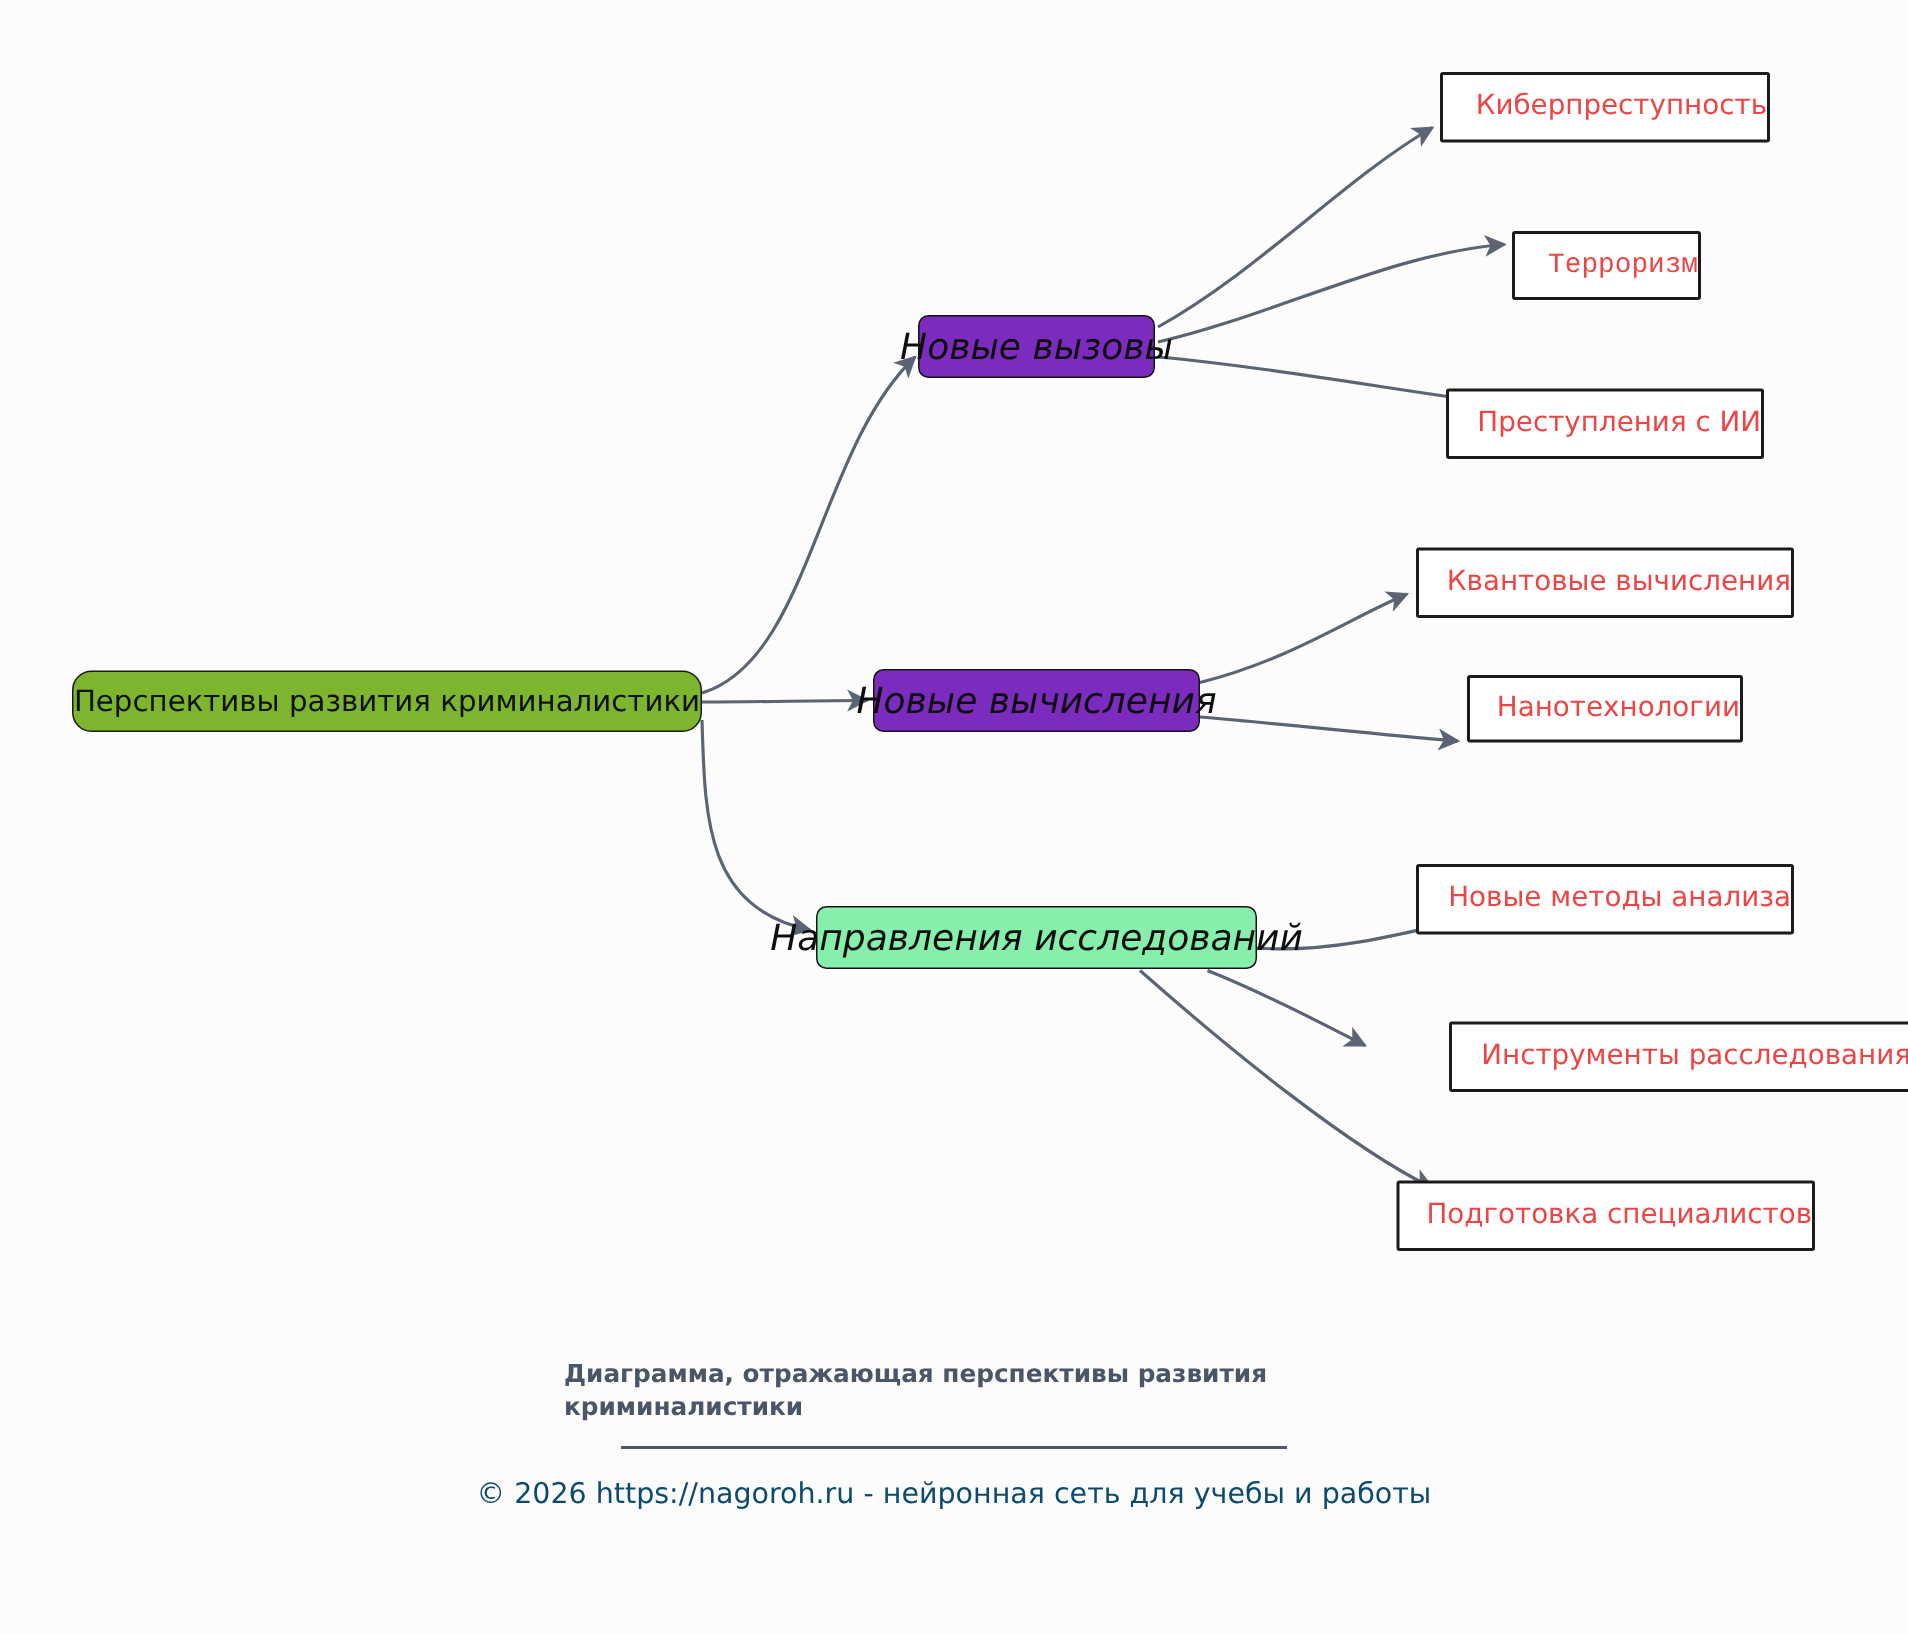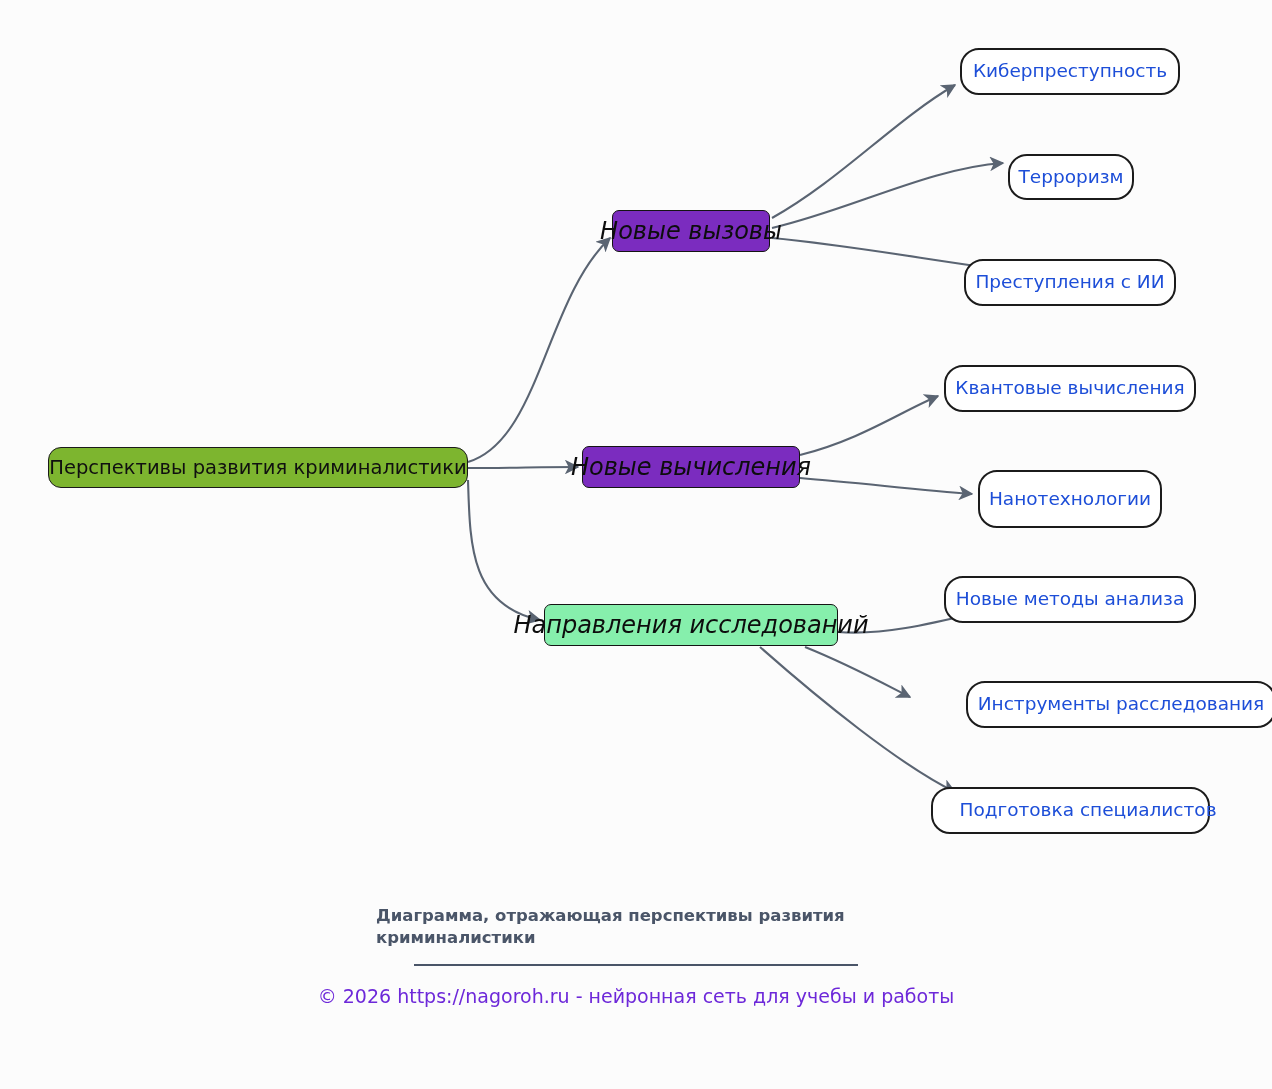--- a/index.html
+++ b/index.html
@@ -20,38 +20,38 @@
   }
   .node-root{
     background:#7db52f;border:1.6px solid #1a1a1a;color:#101010;
     font-size:19.5px;border-radius:13px;
   }
   .node-branch{
     background:#7b2cbf;border:1.6px solid #141414;color:#0d0d0d;
     font-size:24px;border-radius:7px;font-style:italic;
   }
   .node-leaf{
-    background:#ffffff;border:2.1px solid #1b1b1b;color:#1d4ed8;
-    font-size:18.5px;border-radius:19px;
+    background:#ffffff;border:2.1px solid #1b1b1b;color:#ef4444;
+    font-size:18.5px;border-radius:2px;justify-content:flex-end;
   }
   .caption-wrap{
     position:absolute;left:0;top:905px;width:1272px;
     display:flex;flex-direction:column;align-items:center;
   }
   .caption-title{
     font-family:"DejaVu Sans","Liberation Sans",sans-serif;
     font-weight:bold;font-size:16.5px;color:#4a5568;
     text-align:left;line-height:1.35;width:520px;
   }
   .caption-rule{
     margin-top:14px;width:444px;height:0;
     border-top:2px solid #4a5568;
   }
   .caption-footer{
-    margin-top:19px;font-size:19px;color:#6d28d9;
+    margin-top:19px;font-size:19px;color:#0c4a6e;
     font-family:"DejaVu Sans","Liberation Sans",sans-serif;
     text-align:left;
   }
 </style>
 </head>
 <body>
 
 <div id="canvas">
 
   <svg id="edges" viewBox="0 0 1272 1089" xmlns="http://www.w3.org/2000/svg">
@@ -84,30 +84,30 @@
       </div>
       <div class="node node-branch" style="left: 582px; top: 446px; width: 218px; height: 42px; background: rgb(123, 44, 191); border-color: rgb(20, 20, 20);">
         <span>Новые вычисления</span>
       </div>
       <div class="node node-branch" style="left: 544px; top: 604px; width: 294px; height: 42px; background: #86efac; border-color: rgb(20, 20, 20);">
         <span>Направления исследований</span>
       </div>
       <div class="node node-leaf" style="left: 960px; top: 48px; width: 220px; height: 47px; background: rgb(255, 255, 255);">
         <span>Киберпреступность</span>
       </div>
-      <div class="node node-leaf" style="left: 1008px; top: 154px; width: 126px; height: 46px; background: rgb(255, 255, 255);">
+      <div class="node node-leaf" style="left: 1008px; top: 154px; width: 126px; height: 46px; background: rgb(255, 255, 255); font-family: Liberation Mono, monospace;">
         <span>Терроризм</span>
       </div>
       <div class="node node-leaf" style="left: 964px; top: 259px; width: 212px; height: 47px; background: rgb(255, 255, 255);">
         <span>Преступления с ИИ</span>
       </div>
       <div class="node node-leaf" style="left: 944px; top: 365px; width: 252px; height: 47px; background: rgb(255, 255, 255);">
         <span>Квантовые вычисления</span>
       </div>
-      <div class="node node-leaf" style="left: 978px; top: 470px; width: 184px; height: 58px; background: rgb(255, 255, 255);">
+      <div class="node node-leaf" style="left: 978px; top: 450px; width: 184px; height: 45px; background: rgb(255, 255, 255);">
         <span>Нанотехнологии</span>
       </div>
       <div class="node node-leaf" style="left: 944px; top: 576px; width: 252px; height: 47px; background: rgb(255, 255, 255);">
         <span>Новые методы анализа</span>
       </div>
       <div class="node node-leaf" style="left: 966px; top: 681px; width: 310px; height: 47px; background: rgb(255, 255, 255);">
         <span>Инструменты расследования</span>
       </div>
       <div class="node node-leaf" style="left: 931px; top: 787px; width: 279px; height: 47px; background: rgb(255, 255, 255); padding-left: 35px;">
         <span>Подготовка специалистов</span>

